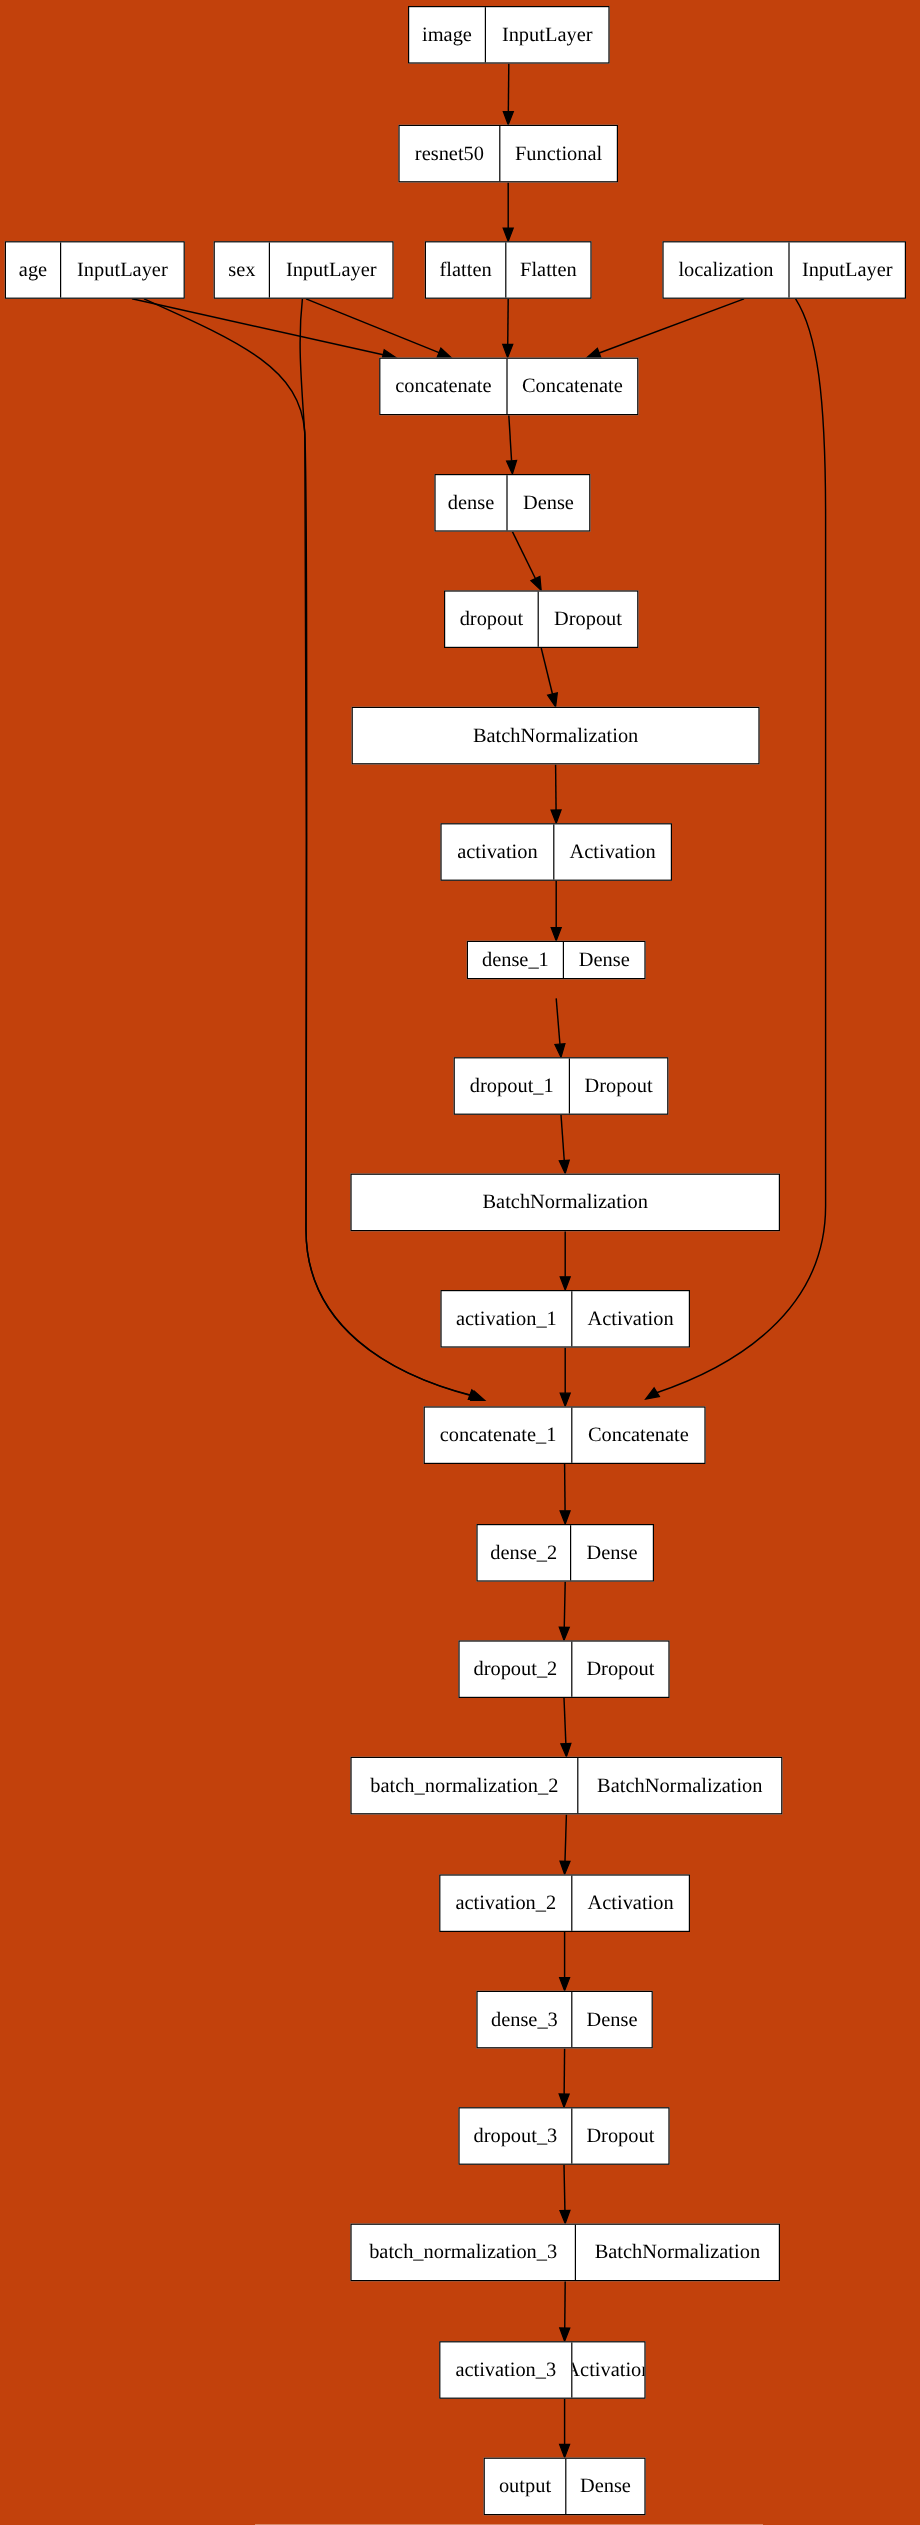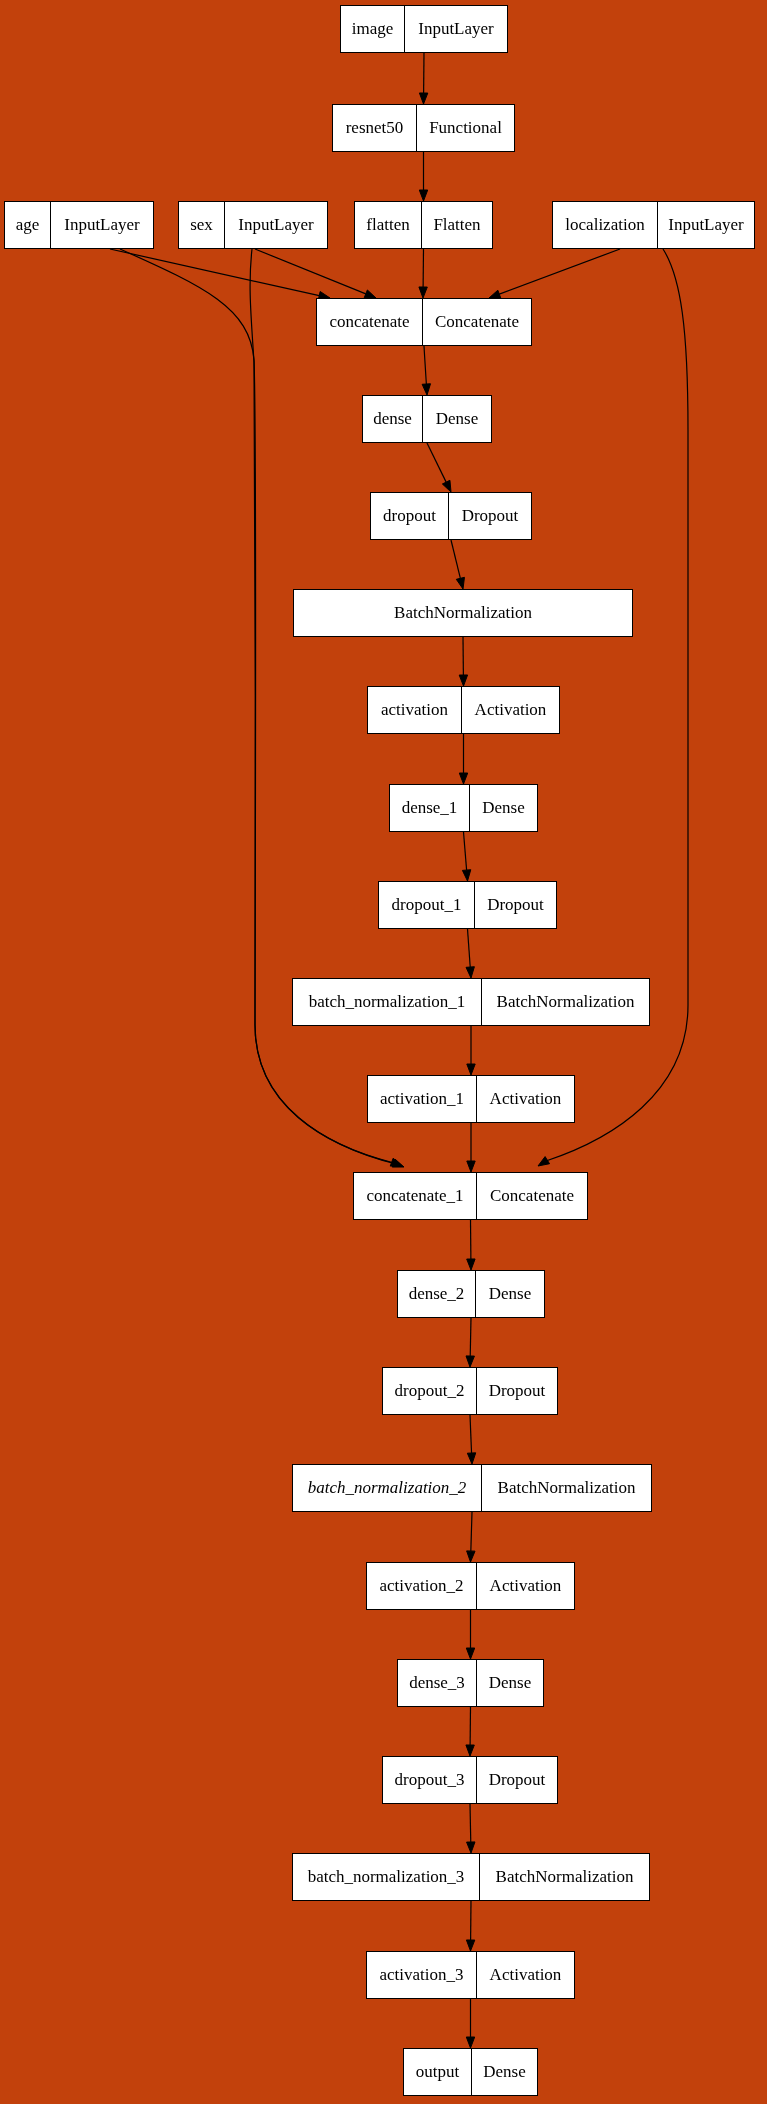--- a/index.html
+++ b/index.html
@@ -165,69 +165,68 @@
         <span class="cell name" style="width: 78px;">dropout</span>
         <span class="cell type" style="flex: 1 1 0%;">Dropout</span>
       </div>
       <div class="node" style="left: 293px; top: 589px; width: 340px; height: 48px;">
         <span class="cell type" style="flex: 1 1 0%;">BatchNormalization</span>
       </div>
       <div class="node" style="left: 367px; top: 686px; width: 193px; height: 48px;">
         <span class="cell name" style="width: 94px;">activation</span>
         <span class="cell type" style="flex: 1 1 0%;">Activation</span>
       </div>
-      <div class="node" style="left: 389px; top: 784px; width: 149px; height: 48px;">
+      <div class="node" style="left: 389px; top: 784px; width: 149px; height: 32px;">
         <span class="cell name" style="width: 80px;">dense_1</span>
         <span class="cell type" style="flex: 1 1 0%;">Dense</span>
       </div>
       <div class="node" style="left: 378px; top: 881px; width: 179px; height: 48px;">
         <span class="cell name" style="width: 96px;">dropout_1</span>
         <span class="cell type" style="flex: 1 1 0%;">Dropout</span>
       </div>
       <div class="node" style="left: 292px; top: 978px; width: 358px; height: 48px;">
-        <span class="cell name" style="width: 189px;">batch_normalization_1</span>
         <span class="cell type" style="flex: 1 1 0%;">BatchNormalization</span>
       </div>
       <div class="node" style="left: 367px; top: 1075px; width: 208px; height: 48px;">
         <span class="cell name" style="width: 109px;">activation_1</span>
         <span class="cell type" style="flex: 1 1 0%;">Activation</span>
       </div>
       <div class="node" style="left: 353px; top: 1172px; width: 235px; height: 48px;">
         <span class="cell name" style="width: 123px;">concatenate_1</span>
         <span class="cell type" style="flex: 1 1 0%;">Concatenate</span>
       </div>
       <div class="node" style="left: 397px; top: 1270px; width: 148px; height: 48px;">
         <span class="cell name" style="width: 78px;">dense_2</span>
         <span class="cell type" style="flex: 1 1 0%;">Dense</span>
       </div>
       <div class="node" style="left: 382px; top: 1367px; width: 176px; height: 48px;">
         <span class="cell name" style="width: 94px; font-family: Liberation Serif, serif;">dropout_2</span>
         <span class="cell type" style="flex: 1 1 0%;">Dropout</span>
       </div>
       <div class="node" style="left: 292px; top: 1464px; width: 360px; height: 48px;">
-        <span class="cell name" style="width: 189px; font-style: italic;">batch_normalization_2</span>
+        <span class="cell name" style="width: 189px;">batch_normalization_2</span>
         <span class="cell type" style="flex: 1 1 0%;">BatchNormalization</span>
       </div>
       <div class="node" style="left: 366px; top: 1562px; width: 209px; height: 48px;">
         <span class="cell name" style="width: 110px;">activation_2</span>
         <span class="cell type" style="flex: 1 1 0%;">Activation</span>
       </div>
       <div class="node" style="left: 397px; top: 1659px; width: 147px; height: 48px;">
         <span class="cell name" style="width: 79px;">dense_3</span>
         <span class="cell type" style="flex: 1 1 0%;">Dense</span>
       </div>
       <div class="node" style="left: 382px; top: 1756px; width: 176px; height: 48px;">
         <span class="cell name" style="width: 94px;">dropout_3</span>
         <span class="cell type" style="flex: 1 1 0%;">Dropout</span>
       </div>
       <div class="node" style="left: 292px; top: 1853px; width: 358px; height: 48px;">
         <span class="cell name" style="width: 187px;">batch_normalization_3</span>
         <span class="cell type" style="flex: 1 1 0%;">BatchNormalization</span>
       </div>
-      <div class="node" style="left: 366px; top: 1951px; width: 209px; height: 48px;">
+      <div class="node" style="left: 366px; top: 1951px; width: 172px; height: 48px;">
         <span class="cell name" style="width: 110px;">activation_3</span>
         <span class="cell type" style="flex: 1 1 0%;">Activation</span>
       </div>
       <div class="node" style="left: 403px; top: 2048px; width: 135px; height: 48px;">
         <span class="cell name" style="width: 68px;">output</span>
         <span class="cell type" style="flex: 1 1 0%;">Dense</span>
       </div>
     </div>
 </div>
 

